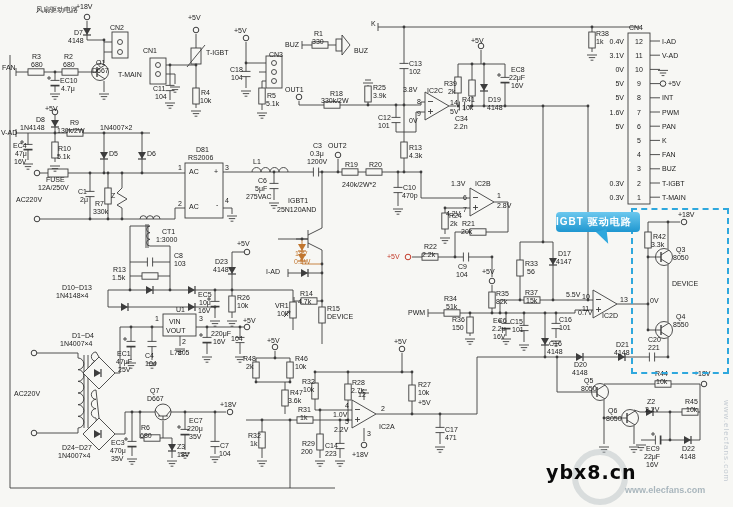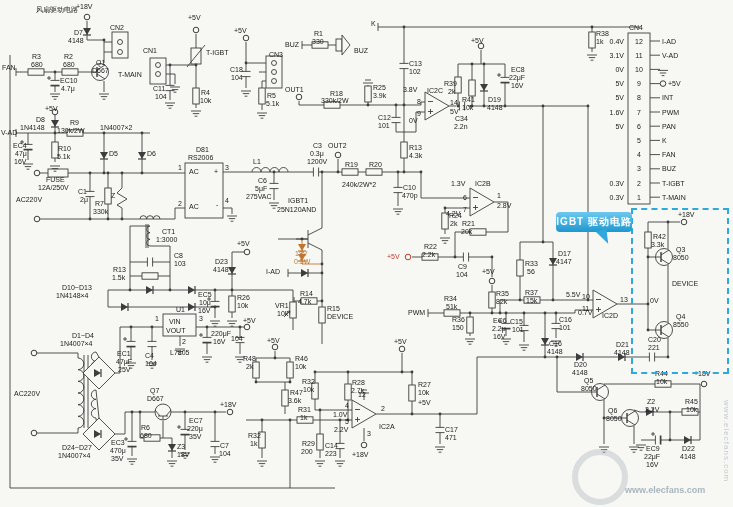--- a/index.html
+++ b/index.html
@@ -7,23 +7,23 @@
          font-family:"Liberation Sans",sans-serif;}
   #sch{position:absolute;left:0;top:0;}
   .lbl{position:absolute;font:7px "Liberation Sans",sans-serif;color:#1b1b1b;
        white-space:nowrap;line-height:1;}
   .red{color:#c33b2a;}
   .org{color:#c1762f;}
   .vr{text-align:right;width:26px;}
   .pc{text-align:center;width:18px;}
   #dotted-box{position:absolute;left:631px;top:208px;width:94px;height:162px;
        border:2px dashed #2fa8dd;}
-  #callout{position:absolute;left:556px;top:212px;width:76px;height:20px;border-radius:4px;
+  #callout{position:absolute;left:556px;top:212px;width:84px;height:20px;border-radius:4px;
        background:linear-gradient(#6cc8ee,#1f97d0);color:#fff;font-weight:bold;
-       font-size:10px;text-align:right;line-height:20px;letter-spacing:1px;}
+       font-size:10px;text-align:left;line-height:20px;letter-spacing:1px;}
   #callout-tail{position:absolute;left:598px;top:230px;width:0;height:0;
        border-left:8px solid transparent;border-right:3px solid transparent;
        border-top:15px solid #2fa8dd;transform:rotate(-18deg);}
   #wm-logo{position:absolute;left:572px;top:449px;width:44px;height:44px;border:6px solid #b4bdc2;
        border-radius:50%;opacity:.45;}
   #wm-site{position:absolute;left:546px;top:461px;font-size:19px;font-weight:bold;color:#0a0a0a;
        letter-spacing:1px;font-family:"DejaVu Sans",sans-serif;}
   #wm-brand{position:absolute;left:621px;top:455px;font-size:16px;font-weight:bold;color:#a8766f;
        letter-spacing:1px;opacity:.85;}
   #wm-url{position:absolute;left:625px;top:485px;font-size:9px;font-weight:bold;color:#a9b6bd;}
@@ -1057,15 +1057,16 @@
       <span class="lbl pc" style="left: 630px; top: 179.5px;">2</span>
       <span class="lbl" style="left: 662px; top: 179.5px;">T-IGBT</span>
       <span class="lbl vr" style="left: 598px; top: 193.7px;">0.3V</span>
       <span class="lbl pc" style="left: 630px; top: 193.7px;">1</span>
       <span class="lbl" style="left: 662px; top: 193.7px;">T-MAIN</span>
     </div>
   <div id="dotted-box"></div>
   <div id="callout">IGBT 驱动电路</div>
   <div id="callout-tail"></div>
   <div id="wm-logo"></div>
+  <span id="wm-site" class="wm">ybx8.cn</span>
   <span id="wm-url">www.elecfans.com</span>
   <span id="wm-vert">www.elecfans.com</span>
 </div>
 
 </body></html>

